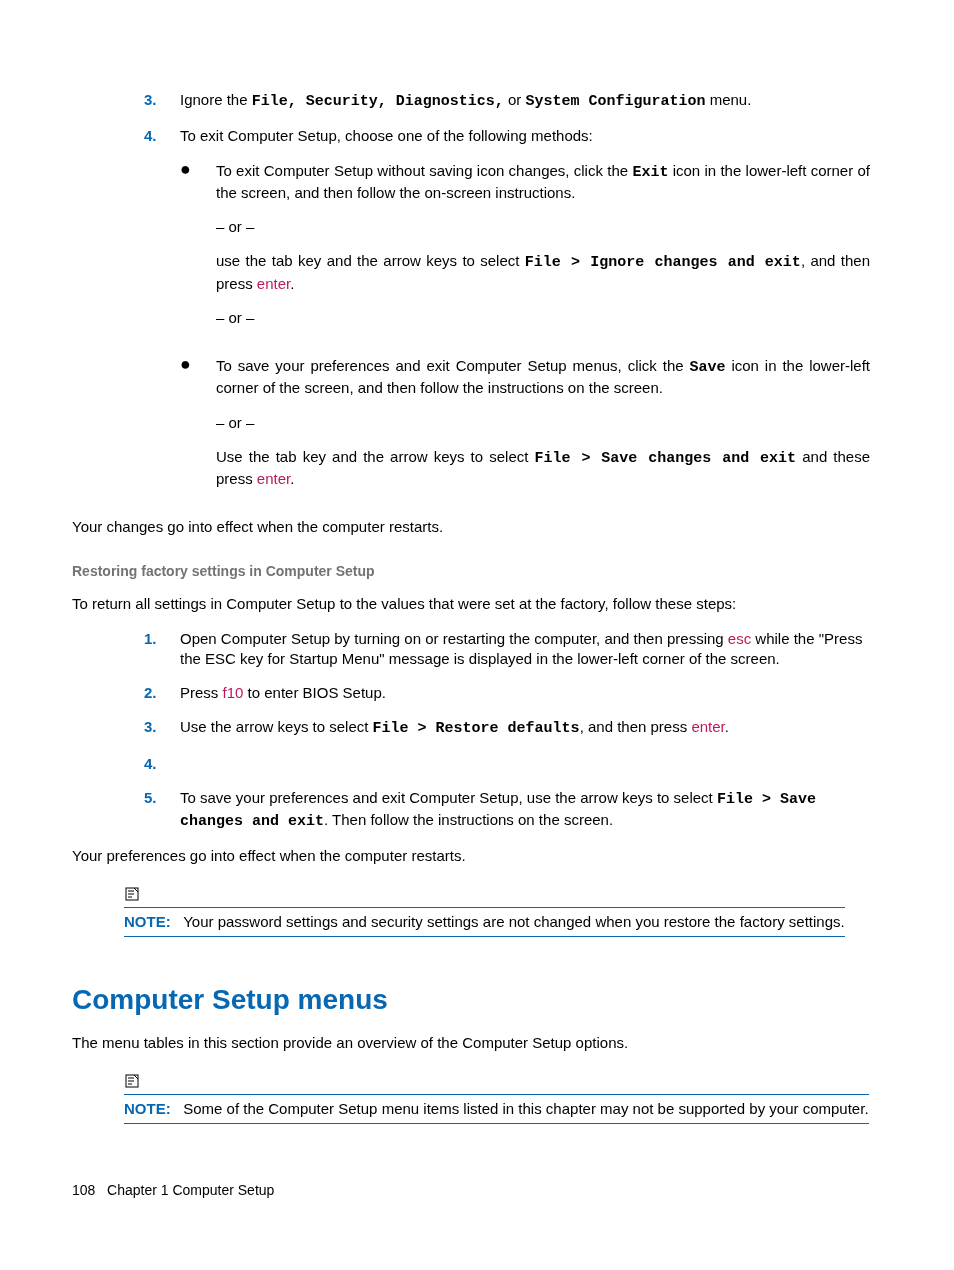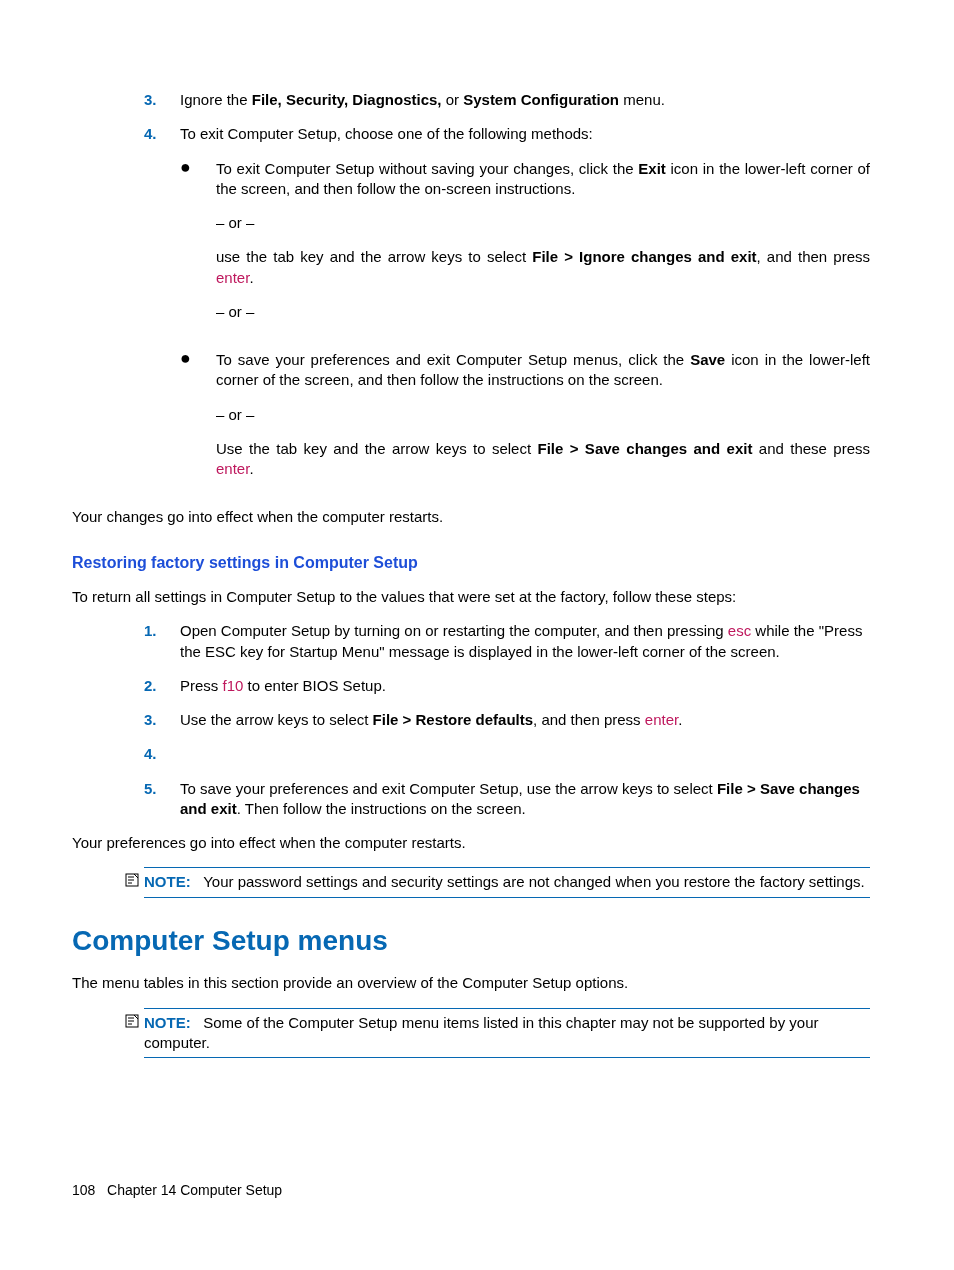--- a/index.html
+++ b/index.html
@@ -50,44 +50,45 @@
     font-size: 18px;
     line-height: 0.9;
   }
   .ul-body {
     flex: 1;
     text-align: justify;
   }
   .key {
     color: #be185d;
   }
-  .bold { font-weight: bold; }
+  .bold { font-weight: bold; font-family: Liberation Mono, monospace; }
   .h2 {
-    color: #1d4ed8;
-    font-size: 16px;
+    color: #737373;
+    font-size: 14px;
     font-weight: bold;
     margin-top: 24px;
     margin-bottom: 14px;
   }
   .h1 {
     color: #0668b3;
     font-size: 28px;
     font-weight: bold;
-    margin-top: 24px;
+    margin-top: 44px;
     margin-bottom: 14px;
   }
   .para-inset {
     margin-bottom: 14px;
   }
   .note-block {
     margin-left: 52px;
     margin-top: 6px;
     margin-bottom: 6px;
     display: flex;
     align-items: flex-start;
+    flex-direction: column;
   }
   .note-icon {
     width: 20px;
     flex-shrink: 0;
     font-size: 16px;
     color: #000;
     margin-top: 5px;
   }
   .note-content {
     flex: 1;
@@ -122,21 +123,21 @@
     </div>
     <div class="ol-item">
       <div class="ol-num">4.</div>
       <div class="ol-body">
         <span>To exit Computer Setup, choose one of the following methods:</span>
 
         
         <div class="ul-item">
           <div class="ul-bullet">●</div>
           <div class="ul-body">
-            <div class="j"><span>To exit Computer Setup without saving your changes, click the </span><span class="bold">Exit</span><span> icon in the lower-left corner of the screen, and then follow the on-screen instructions.</span></div>
+            <div class="j"><span>To exit Computer Setup without saving icon changes, click the </span><span class="bold">Exit</span><span> icon in the lower-left corner of the screen, and then follow the on-screen instructions.</span></div>
             <div class="or">– or –</div>
             <div><span>use the tab key and the arrow keys to select </span><span class="bold">File &gt; Ignore changes and exit</span><span>, and then press </span><span class="key">enter</span><span>.</span></div>
             <div class="or">– or –</div>
           </div>
         </div>
 
         <div class="ul-item">
           <div class="ul-bullet">●</div>
           <div class="ul-body">
             <div class="j"><span>To save your preferences and exit Computer Setup menus, click the </span><span class="bold">Save</span><span> icon in the lower-left corner of the screen, and then follow the instructions on the screen.</span></div>
@@ -208,16 +209,16 @@
           <path d="M4 5h6M4 8h6M4 11h4" stroke="#000" stroke-width="1"></path>
           <path d="M10 2 L14 6" stroke="#000" stroke-width="1"></path>
         </svg>
     </div>
     <div class="note-content">
       <span class="note-label">NOTE:</span>&nbsp;&nbsp;&nbsp;<span>Some of the Computer Setup menu items listed in this chapter may not be supported by your computer.</span>
     </div>
   </div>
 
   <div class="footer">
-    <span>108</span>&nbsp;&nbsp;&nbsp;<span>Chapter 14   Computer Setup</span>
+    <span>108</span>&nbsp;&nbsp;&nbsp;<span>Chapter 1   Computer Setup</span>
   </div>
 
 </div>
 
 </body></html>

